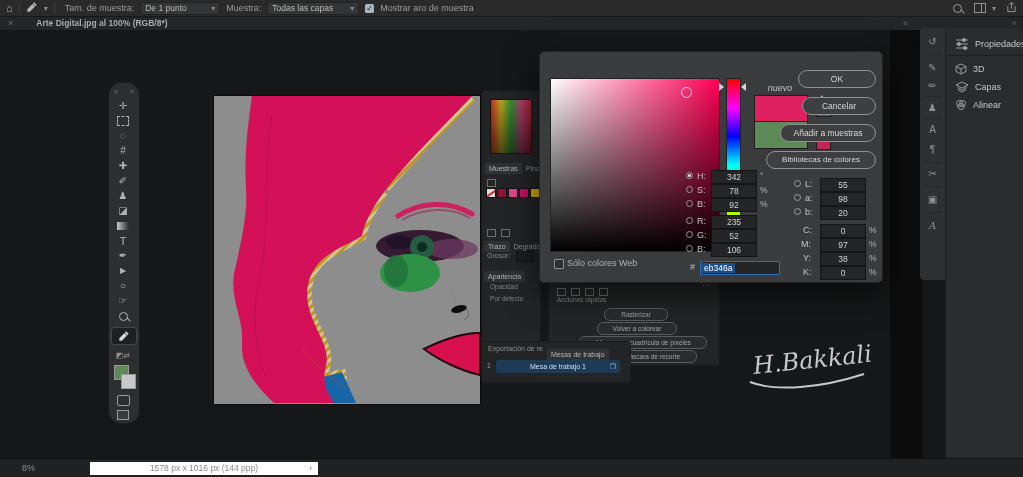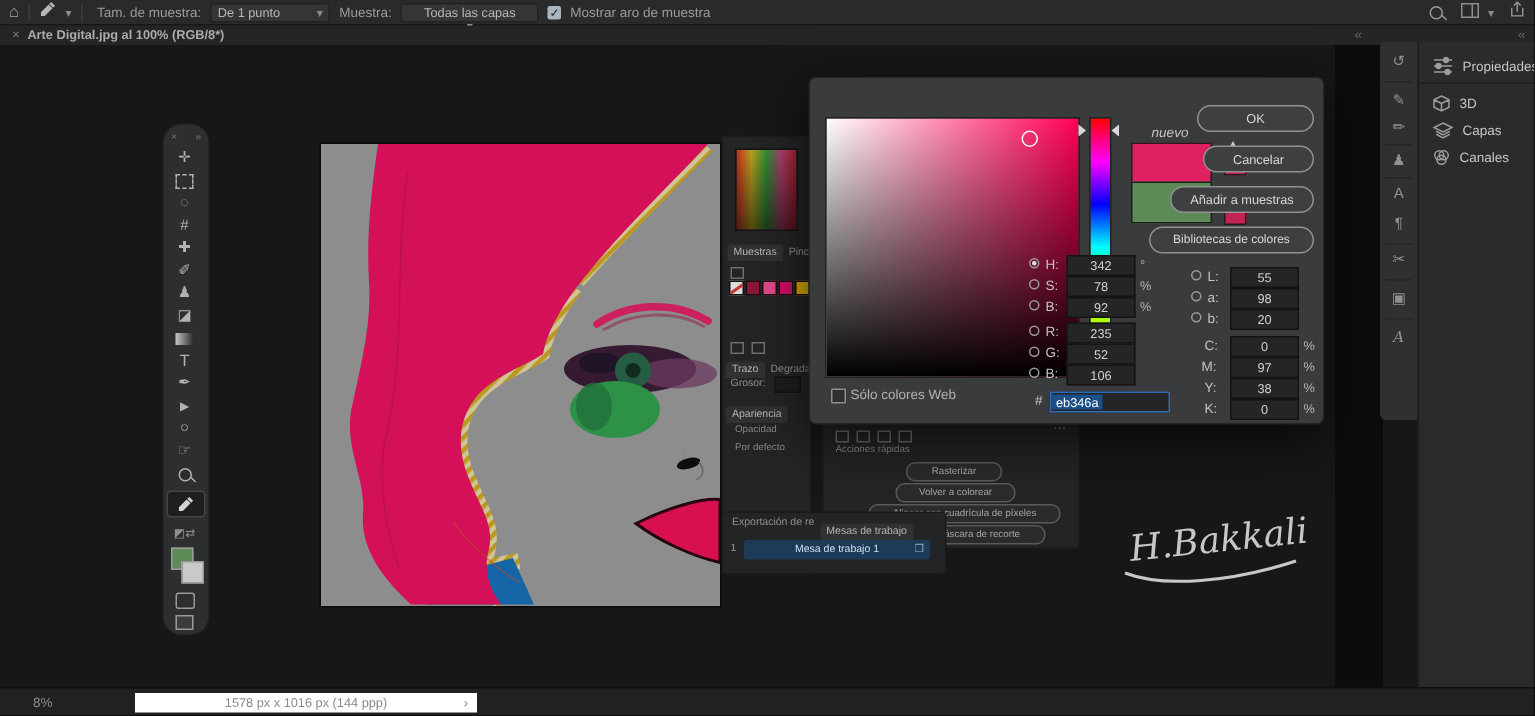--- a/index.html
+++ b/index.html
@@ -81,21 +81,21 @@
         </svg>
     </span>
     <span class="chev">▾</span>
     <span class="vsep"></span>
     <span class="txt" style="margin-left:4px;">Tam. de muestra:</span>
     <span class="ddbox" style="width:80px;">
       <span>De 1 punto</span>
       <span class="chev">▾</span>
     </span>
     <span class="txt">Muestra:</span>
-    <span class="ddbox" style="width:92px;flex-direction:column;">
+    <span class="ddbox" style="width:92px;">
       <span>Todas las capas</span>
       <span class="chev">▾</span>
     </span>
     <span class="cb">✓</span>
     <span class="txt">Mostrar aro de muestra</span>
     <span style="flex:1"></span>
     <span class="mag" style="color:#9a9a9a;"></span>
     <span style="color:#8e8e8e;margin-left:6px;">
       <svg width="12" height="10" viewBox="0 0 12 10" fill="none" stroke="currentColor">
           <rect x="0.5" y="0.5" width="11" height="9"></rect>
@@ -106,21 +106,21 @@
     <span style="color:#9a9a9a;margin-left:4px;">
       <svg width="11" height="12" viewBox="0 0 12 12" fill="none" stroke="currentColor">
           <path d="M2 5 L2 11 L10 11 L10 5"></path>
           <path d="M6 1 L6 8 M3.5 3.5 L6 1 L8.5 3.5"></path>
         </svg>
     </span>
   </div>
 
   <div id="tabbar" class="abs">
     <span class="txt" style="color:#767676;margin:0 5px 0 8px;">×</span>
-    <span class="txt" style="color:#aaabad;font-weight:bold;font-size:8.5px;">Arte Digital.jpg al 100% (RGB/8*)</span>
+    <span class="txt" style="color:#aaabad;font-weight:bold;font-size:8.5px;margin-left:18px;">Arte Digital.jpg al 100% (RGB/8*)</span>
     <span class="txt" style="position:absolute;left:903px;color:#666;">«</span>
     <span class="txt" style="position:absolute;left:1012px;color:#666;">«</span>
   </div>
 
   <div id="toolbar" class="abs">
     <span class="tool" style="top:2px;font-size:7px;color:#777;justify-content:space-between;padding:0 5px;box-sizing:border-box;width:30px;">
       <span>×</span>
       <span>»</span>
     </span>
     <span class="tool" style="top:16px;">✛</span>
@@ -378,21 +378,21 @@
           <path d="M2.5 8.5 L7 11 L11.5 8.5"></path>
         </svg>
       <span>Capas</span>
     </div>
     <div class="dockrow" style="top:68px;">
       <svg width="12" height="12" viewBox="0 0 12 12" fill="none" stroke="currentColor">
           <circle cx="4.5" cy="4.5" r="3"></circle>
           <circle cx="7.5" cy="4.5" r="3"></circle>
           <circle cx="6" cy="7.5" r="3"></circle>
         </svg>
-      <span>Canales</span>
+      <span>Alinear</span>
     </div>
   </div>
 
   <div id="statusbar" class="abs">
     <span class="abs txt" style="left:22px;top:3px;color:#8f8f8f;">8%</span>
     <div id="docbox" class="abs">
       <span>1578 px x 1016 px (144 ppp)</span>
       <span style="position:absolute;right:6px;top:0;color:#777;">›</span>
     </div>
   </div>

